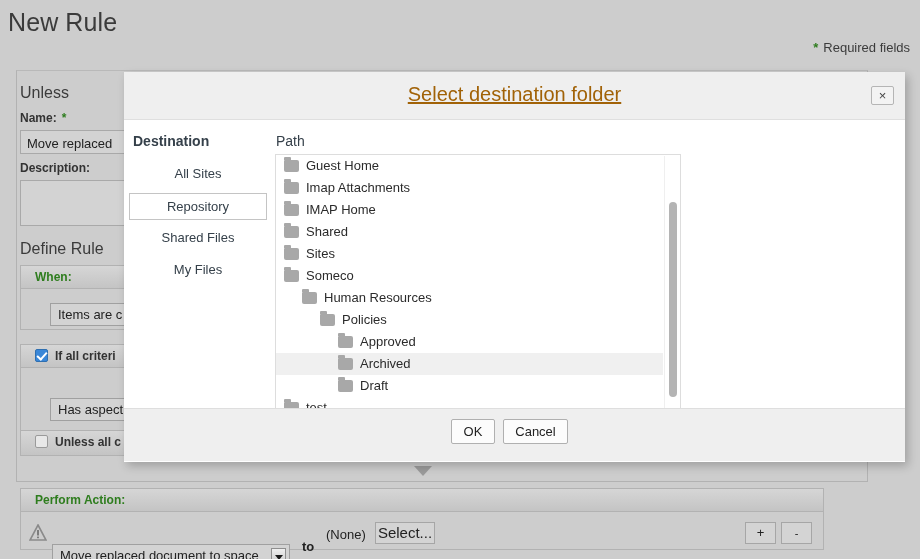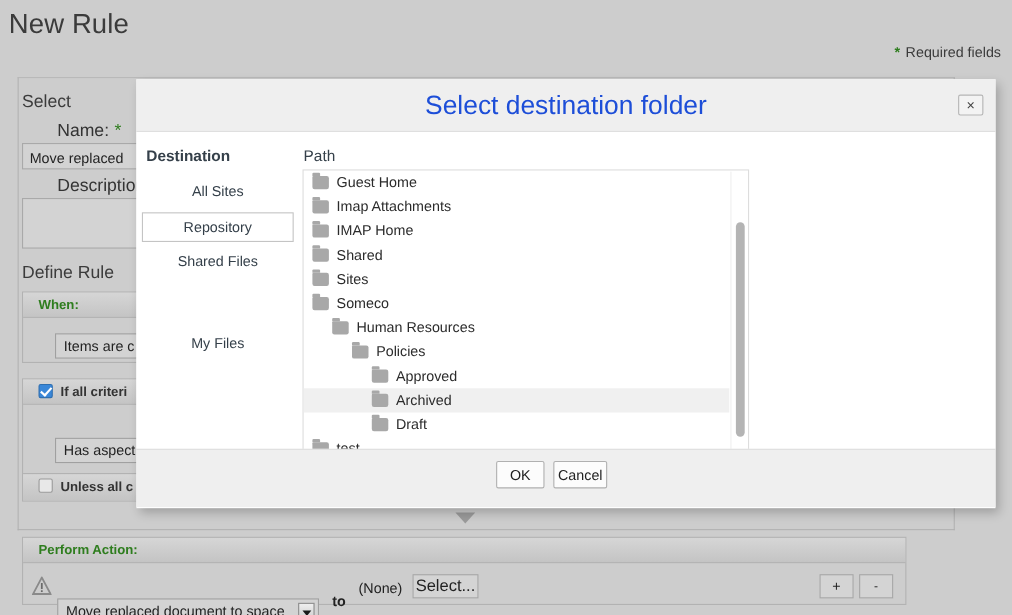--- a/index.html
+++ b/index.html
@@ -48,24 +48,23 @@
   .section-head {
     position: absolute;
     font-size: 16px;
     color: #3b3b3b;
   }
   #general-head { left: 20px; top: 84px; }
   #define-head  { left: 20px; top: 240px; }
 
   .field-label {
     position: absolute;
-    font-size: 16px;
-    font-weight: normal;
+    font-size: 12px;
+    font-weight: bold;
     color: #333;
-    margin-left: 32px;
   }
   #name-label { left: 20px; top: 111px; }
   #name-label .star { color: #2e7d1e; margin-left: 5px; }
   #desc-label { left: 20px; top: 161px; }
 
   .text-input {
     position: absolute;
     background: #d3d3d3;
     border: 1px solid #a9a9a9;
     font-size: 13px;
@@ -236,23 +235,24 @@
   #modal-header {
     position: relative;
     height: 48px;
     background: #efefef;
     border-bottom: 1px solid #dfdfdf;
   }
   #modal-title {
     position: absolute;
     left: 0; right: 0; top: 11px;
     text-align: center;
-    font-size: 24px;
-    color: #1d4ed8;
+    font-size: 20px;
+    color: #a16207;
     font-weight: 400;
+    text-decoration: underline;
   }
   #close-btn {
     position: absolute;
     right: 11px; top: 14px;
     width: 23px; height: 19px;
     background: #f3f3f3;
     border: 1px solid #b5b5b5;
     border-radius: 2px;
     font-size: 13px;
     line-height: 17px;
@@ -362,35 +362,35 @@
     height: 25px;
     background: #fcfcfc;
     border: 1px solid #b0b0b0;
     border-radius: 2px;
     font-size: 13px;
     color: #222;
     text-align: center;
     line-height: 23px;
   }
   #ok-btn     { left: 327px; width: 44px; }
-  #cancel-btn { left: 379px; width: 49px; }
+  #cancel-btn { left: 379px; width: 65px; }
 </style>
 </head>
 <body>
 
 <div id="page">
 
   <div class="page-title">New Rule</div>
   <div class="required-note">
     <span class="star">*</span><span>Required fields</span>
   </div>
 
   <div class="form-panel"></div>
 
-  <div class="section-head" id="general-head">Select</div>
+  <div class="section-head" id="general-head">Unless</div>
 
   <div class="field-label" id="name-label">
     <span>Name:</span><span class="star">*</span>
   </div>
   <div class="text-input" id="name-input">Move replaced</div>
 
   <div class="field-label" id="desc-label">Description:</div>
   <div class="text-input" id="desc-input"></div>
 
   <div class="section-head" id="define-head">Define Rule</div>
@@ -437,21 +437,21 @@
       <div id="close-btn">×</div>
     </div>
 
     <div id="modal-body">
       <div id="dest-col">
         <div id="dest-heading">Destination</div>
         <div id="dest-list">
             <div class="dest-item" style="top: 41px;">All Sites</div>
             <div class="dest-item selected" style="top: 73px;">Repository</div>
             <div class="dest-item" style="top: 105px;">Shared Files</div>
-            <div class="dest-item" style="top: 137px; margin-top: 42px;">My Files</div>
+            <div class="dest-item" style="top: 137px;">My Files</div>
           </div>
       </div>
       <div id="path-heading">Path</div>
       <div id="tree-wrap">
         <div id="tree-inner">
             <div class="tree-row" style="padding-left: 8px;"><span class="folder-icon"></span><span>Guest Home</span></div>
             <div class="tree-row" style="padding-left: 8px;"><span class="folder-icon"></span><span>Imap Attachments</span></div>
             <div class="tree-row" style="padding-left: 8px;"><span class="folder-icon"></span><span>IMAP Home</span></div>
             <div class="tree-row" style="padding-left: 8px;"><span class="folder-icon"></span><span>Shared</span></div>
             <div class="tree-row" style="padding-left: 8px;"><span class="folder-icon"></span><span>Sites</span></div>

